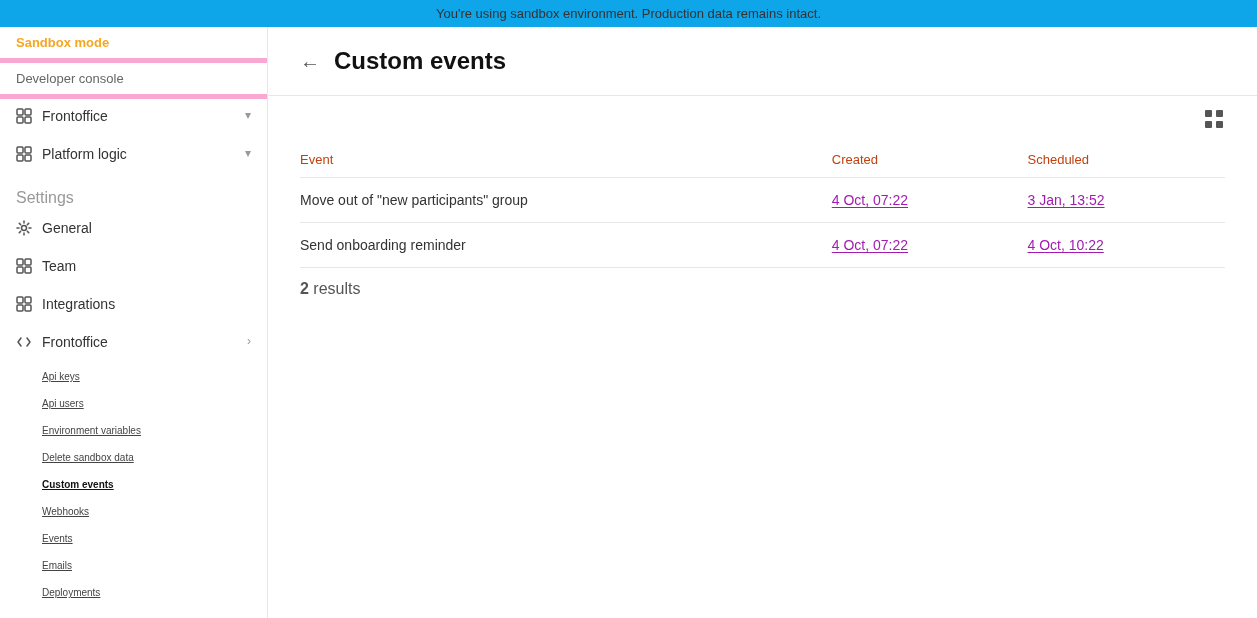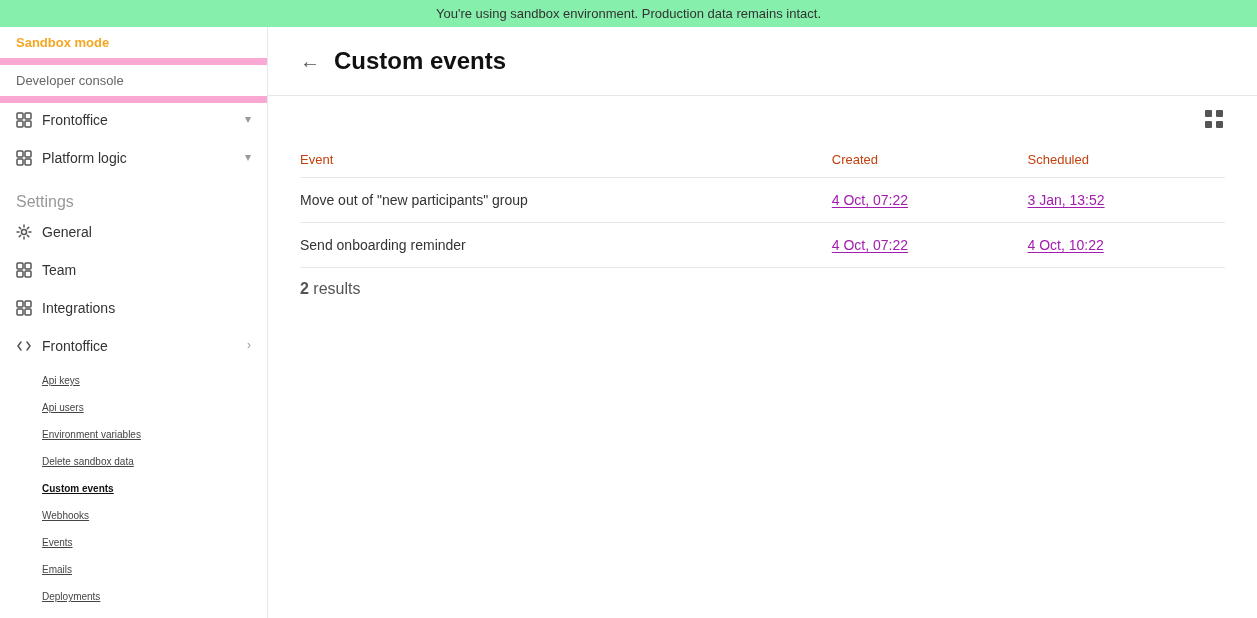--- a/index.html
+++ b/index.html
@@ -1,19 +1,19 @@
 <!DOCTYPE html>
 <html><head>
   <meta charset="utf-8">
   <style>
     * { box-sizing: border-box; margin: 0; padding: 0; }
     body { font-family: -apple-system, BlinkMacSystemFont, 'Segoe UI', sans-serif; font-size: 14px; color: #333; display: flex; flex-direction: column; height: 618px; width: 1257px; overflow: hidden; }
 
     .sandbox-banner {
-      background: #86efac;
+      background: #0ea5e9;
       text-align: center;
       padding: 6px 12px;
       font-size: 13px;
       color: #333;
       flex-shrink: 0;
     }
 
     .app-body {
       display: flex;
       flex: 1;
@@ -27,21 +27,21 @@
       flex-direction: column;
       overflow-y: auto;
       background: #fff;
       flex-shrink: 0;
     }
 
     .sidebar-developer-console {
       padding: 8px 16px;
       font-size: 13px;
       color: #666;
-      border-bottom: 7px solid #f9a8d4;
+      border-bottom: 5px solid #f9a8d4;
     }
 
     .sidebar-nav-item {
       display: flex;
       padding: 9px 16px;
       cursor: pointer;
       color: #333;
       font-size: 14px;
       gap: 10px;
       user-select: none;

